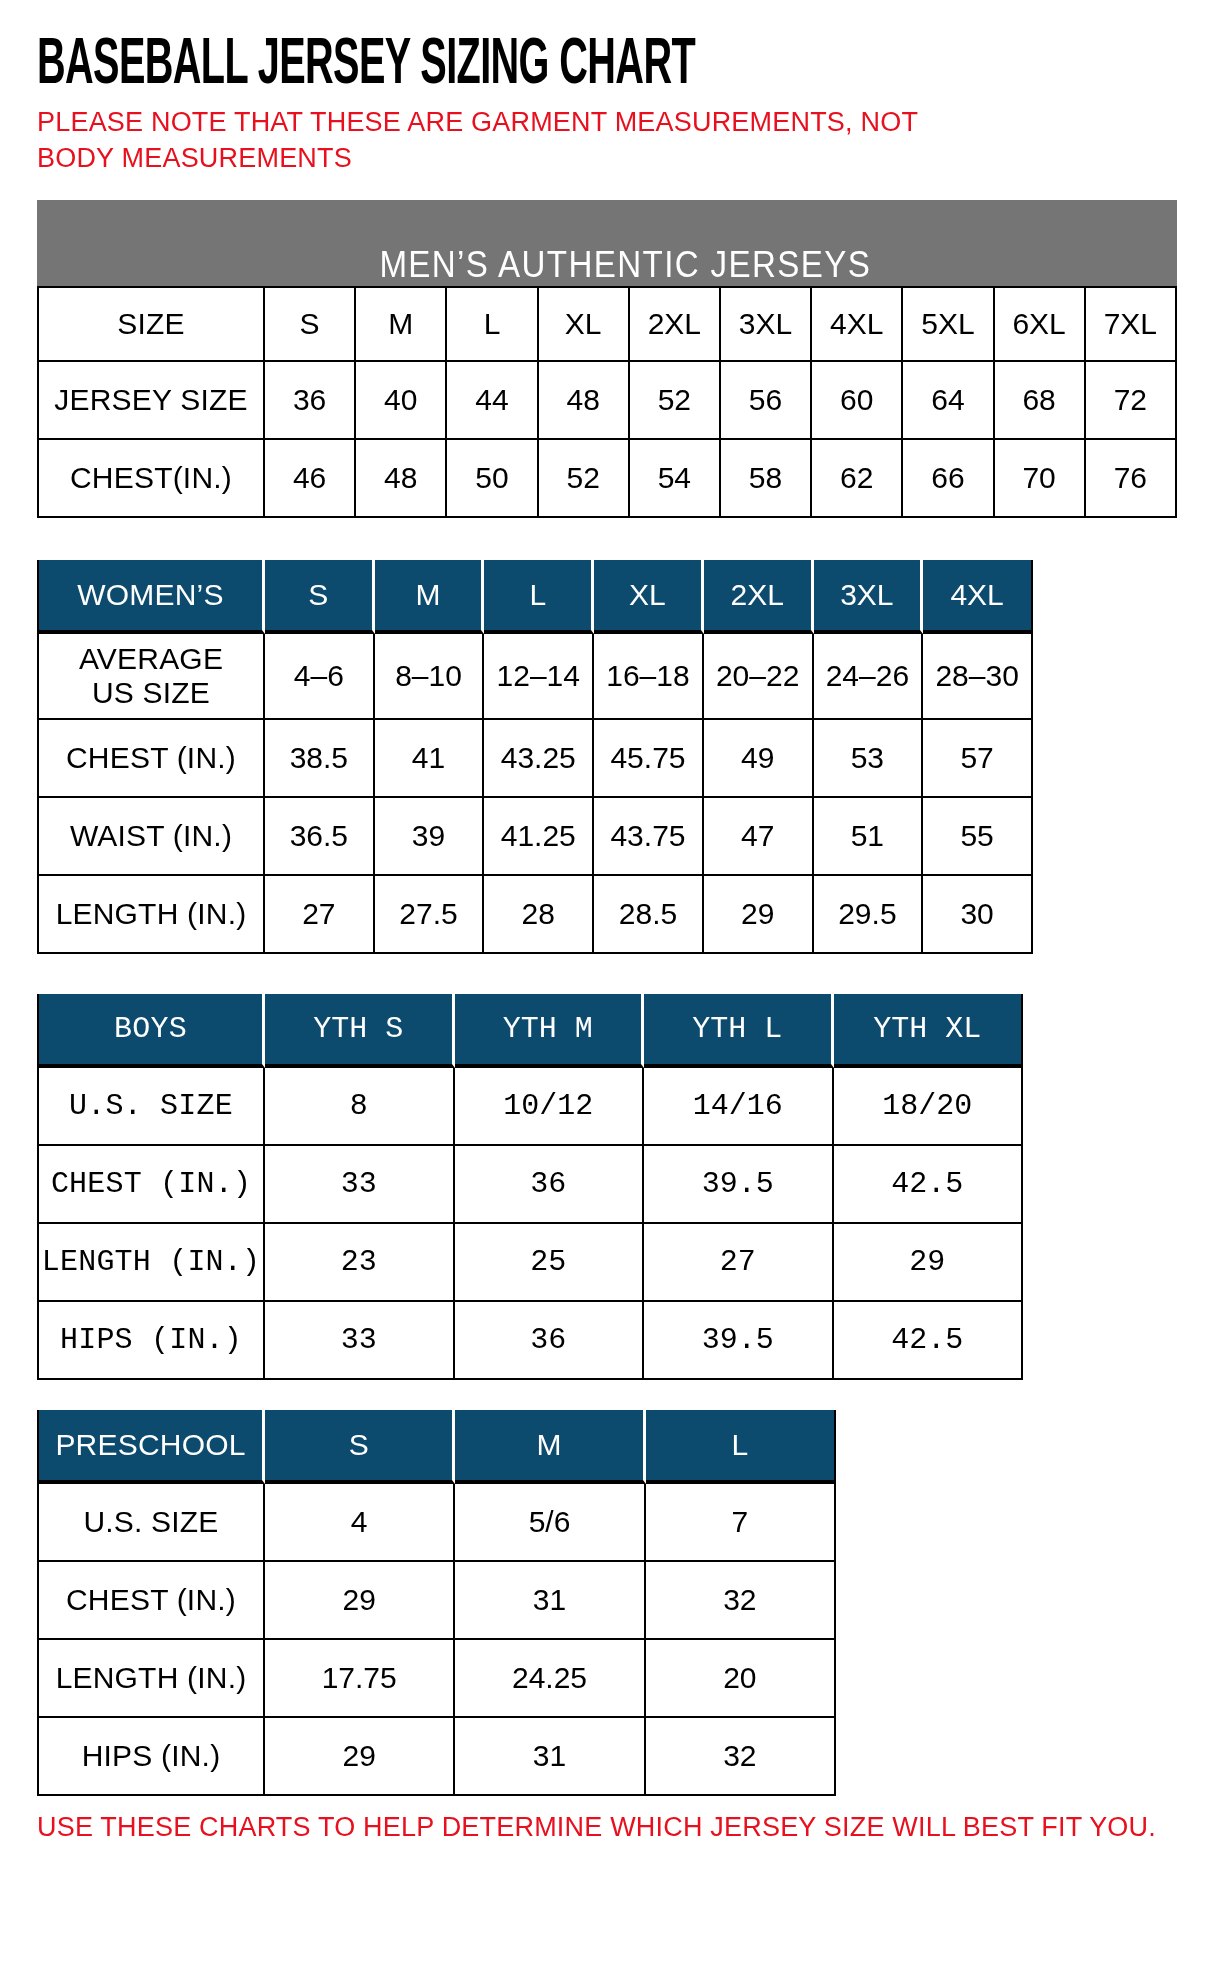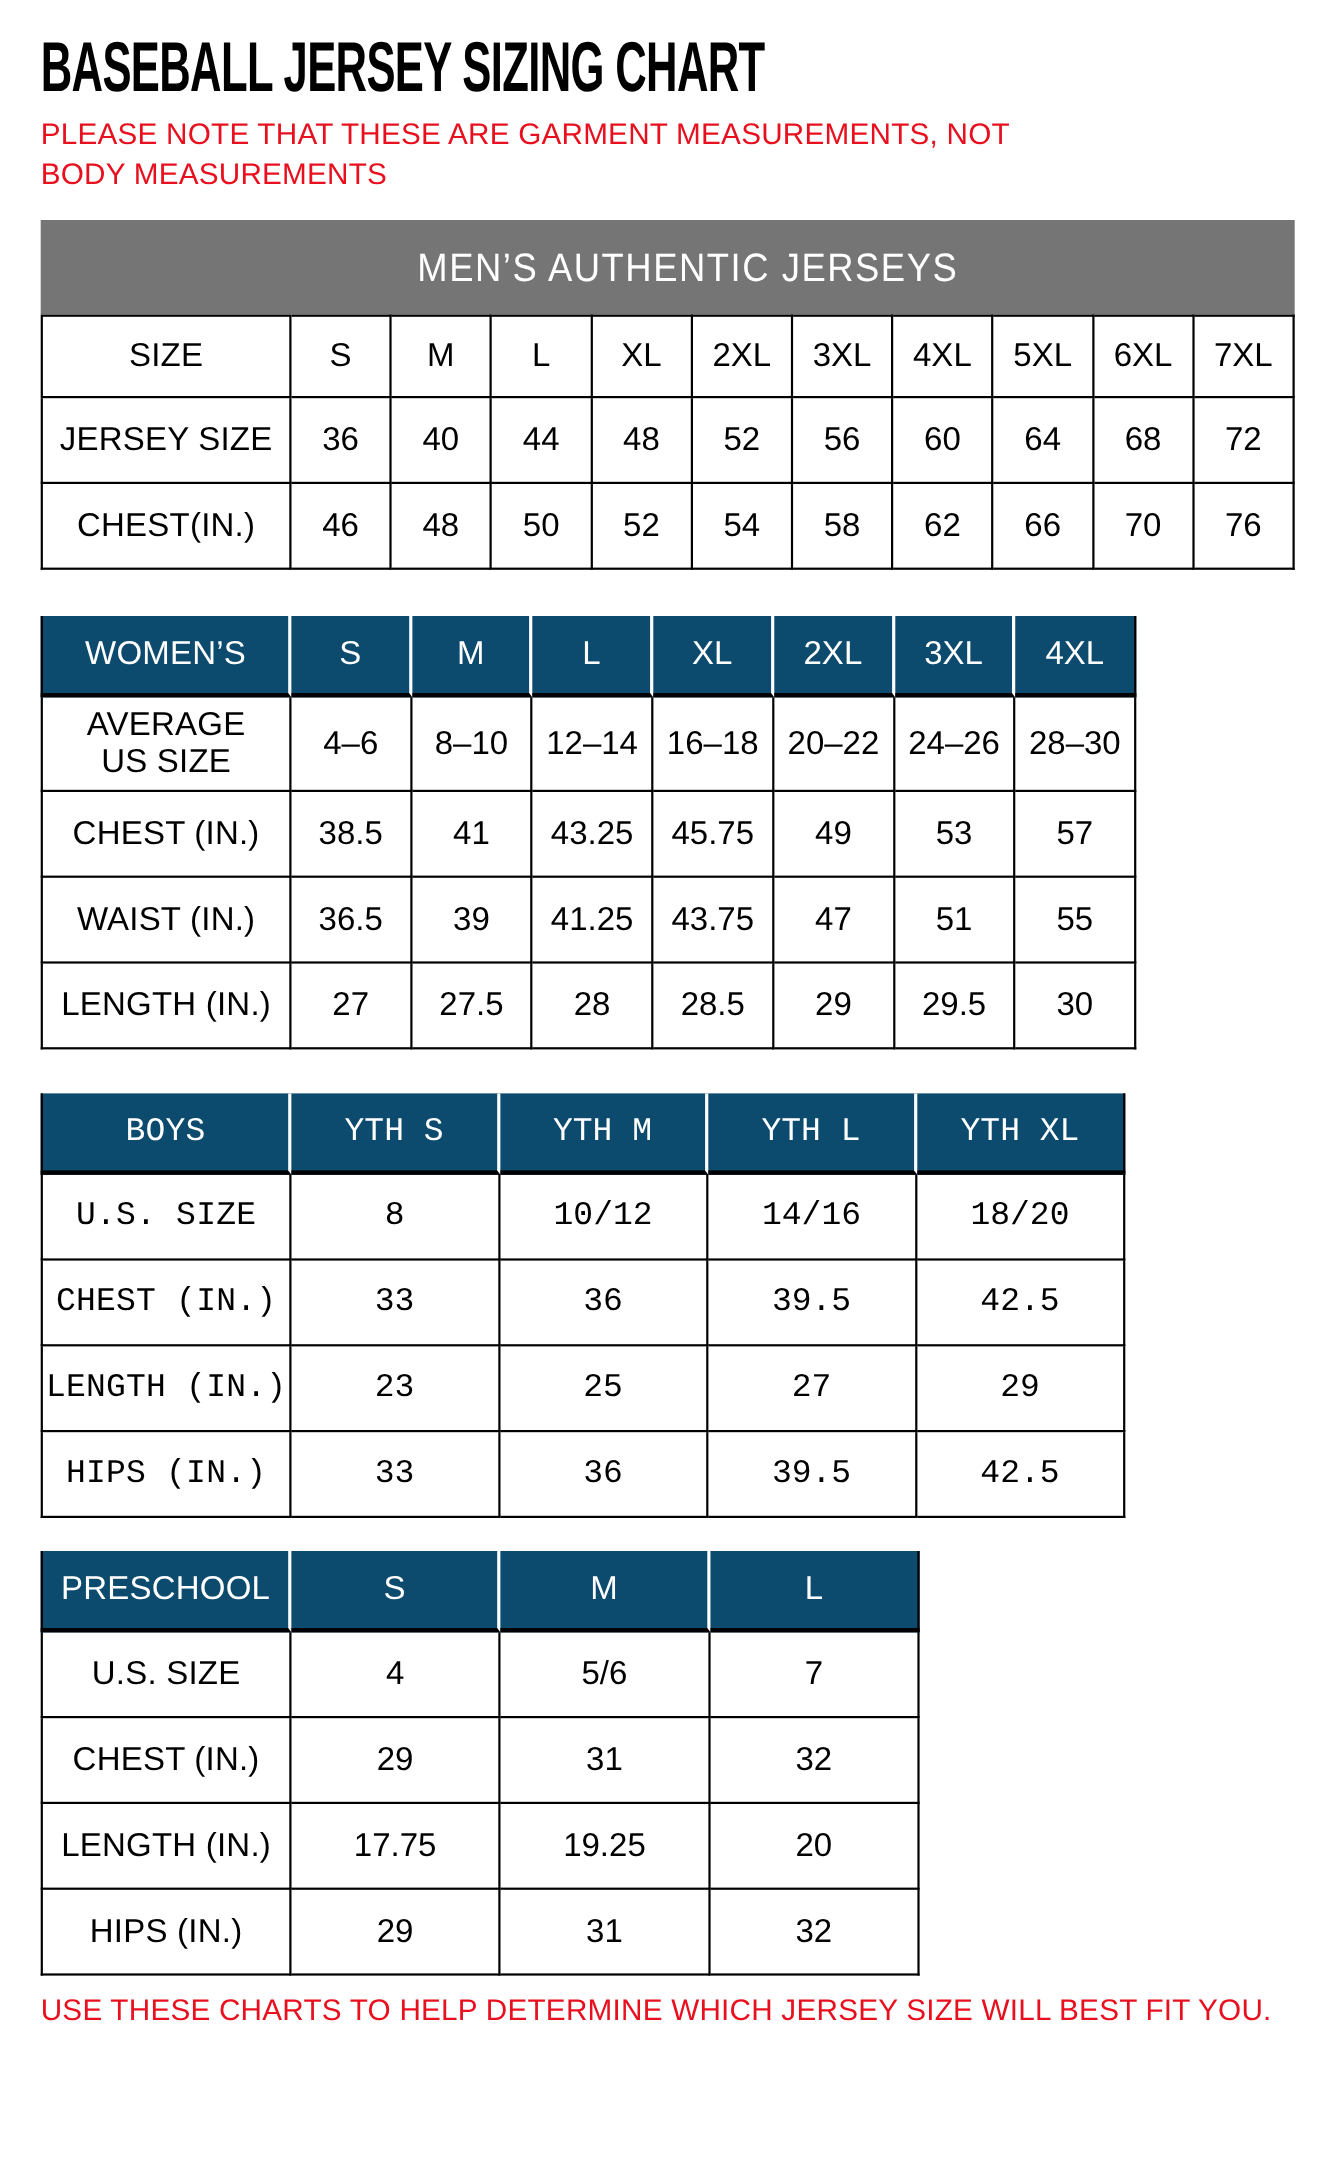--- a/index.html
+++ b/index.html
@@ -44,21 +44,21 @@
   [data-table="mens"]      { width: 1140px; margin-top: 24px; }
   [data-table="womens"]    { width: 996px;  margin-top: 42px; }
   [data-table="boys"]      { width: 986px;  margin-top: 40px; font-family: Liberation Mono, monospace; }
   [data-table="preschool"] { width: 799px;  margin-top: 30px; }
 
   .banner {
     height: 86px;
     background: #757575;
     color: #fff;
     display: flex;
-    align-items: center;
+    align-items: flex-end;
     justify-content: center;
     padding-left: 36px;
   }
   .banner span {
     display: inline-block;
     font-size: 36px;
     letter-spacing: 1.5px;
     transform: scaleX(0.92);
     white-space: nowrap;
   }
@@ -305,21 +305,21 @@
           </tr>
           <tr>
             <td class="row-label">CHEST (IN.)</td>
             <td>29</td>
             <td>31</td>
             <td>32</td>
           </tr>
           <tr>
             <td class="row-label">LENGTH (IN.)</td>
             <td>17.75</td>
-            <td>19.25</td>
+            <td>24.25</td>
             <td>20</td>
           </tr>
           <tr>
             <td class="row-label">HIPS (IN.)</td>
             <td>29</td>
             <td>31</td>
             <td>32</td>
           </tr>
         </tbody>
       </table>

